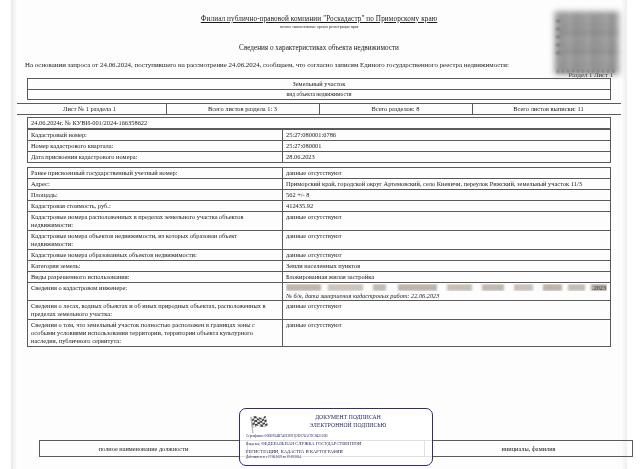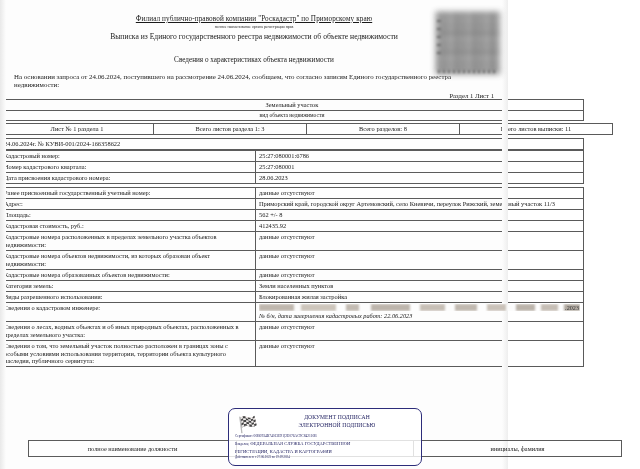--- a/index.html
+++ b/index.html
@@ -12,22 +12,22 @@
     height: 469px;
     font-family: "Liberation Serif", "DejaVu Serif", serif;
     color: #1a1a1a;
     position: relative;
     overflow: hidden;
   }
 
   
   .page {
     position: absolute;
-    left: 0; top: 0;
-    width: 508px;
+    left: 11px; top: 0;
+    width: 616px;
     height: 469px;
     background: #fdfdfd;
     box-sizing: border-box;
   }
   .page-edge-left {
     position: absolute;
     left: 0; top: 0;
     width: 6px; height: 469px;
     background: linear-gradient(to right, #e9e9e9, #fdfdfd);
   }
@@ -251,21 +251,20 @@
     <div class="qr-tick" style="top:16px"></div>
     <div class="qr-tick" style="top:24px"></div>
     <div class="qr-tick" style="top:32px"></div>
     <div class="qr-tick" style="top:40px"></div>
     <div class="qr-bottom"></div>
   </div>
 
   <div class="header">
     <div class="org-line">Филиал публично-правовой компании "Роскадастр" по Приморскому краю</div>
     <div class="org-caption">полное наименование органа регистрации прав</div>
-    <div class="doc-title">Выписка из Единого государственного реестра недвижимости об объекте недвижимости</div>
     <div class="section-title">Сведения о характеристиках объекта недвижимости</div>
   </div>
 
   <div class="basis-line">На  основании запроса от 24.06.2024, поступившего на рассмотрение 24.06.2024, сообщаем, что согласно записям Единого государственного реестра недвижимости:</div>
   <div class="razdel-line">Раздел 1 Лист 1</div>
 
   <table class="doc">
     <tbody>
         <tr>
       <td class="ctr" colspan="4">Земельный участок</td>

